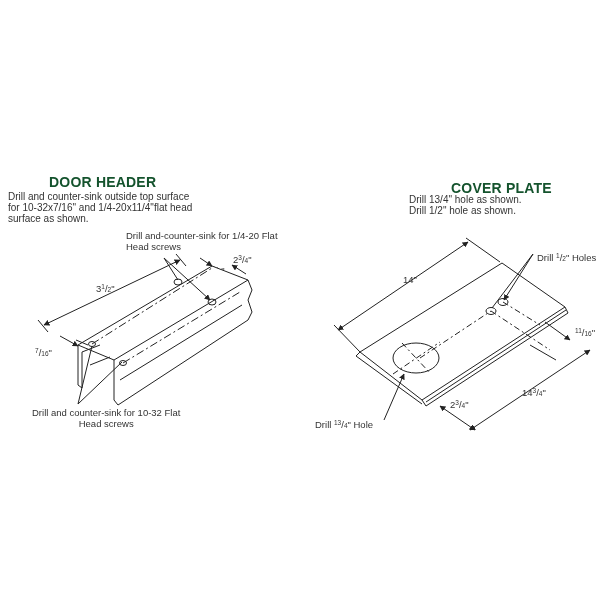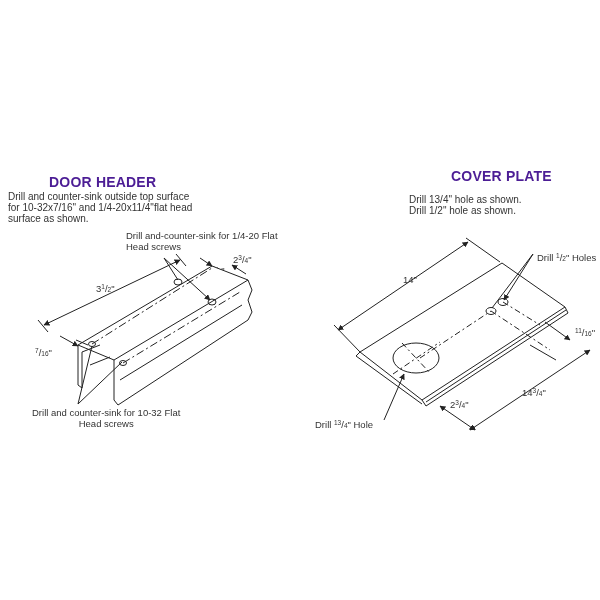--- a/index.html
+++ b/index.html
@@ -1,17 +1,17 @@
 <!DOCTYPE html>
 <html><head>
 <meta charset="utf-8">
 <style>
   html, body { margin: 0; padding: 0; background: #ffffff; }
   body { width: 600px; height: 600px; position: relative; overflow: hidden; font-family: "Liberation Sans", sans-serif; color: #222; }
-  .title { position: absolute; font-weight: bold; font-size: 14px; letter-spacing: 0.2px; color: #4c1d95; padding-left: 42px; }
+  .title { position: absolute; font-weight: bold; font-size: 14px; letter-spacing: 0.2px; color: #14532d; padding-left: 42px; }
   .desc { position: absolute; font-size: 10px; line-height: 11px; color: #333; }
   .lbl { position: absolute; font-size: 9.5px; line-height: 11px; color: #333; white-space: nowrap; }
   sup { font-size: 6.5px; vertical-align: 3px; }
   sub { font-size: 6.5px; vertical-align: 0; }
   svg { position: absolute; left: 0; top: 0; }
 </style>
 </head>
 <body>
 
 <div class="title" style="left:7px; top:174px;">DOOR HEADER</div>
@@ -26,21 +26,21 @@
 </div>
 <div class="lbl" style="left:32px; top:407px;text-align:center;">
   <div>Drill and counter-sink for 10-32 Flat</div>
   <div>Head screws</div>
 </div>
 <div class="lbl" style="left:96px; top:281px;"><span>3</span><sup>1</sup>/<sub>2</sub>"</div>
 <div class="lbl" style="left:206px; top:263px;"><span>1</span><sup>3</sup>/<sub>8</sub>"</div>
 <div class="lbl" style="left:233px; top:252px;"><span>2</span><sup>3</sup>/<sub>4</sub>"</div>
 <div class="lbl" style="left:35px; top:345px;"><sup>7</sup>/<sub>16</sub>"</div>
 
-<div class="title" style="left:409px; top:168px;">COVER PLATE</div>
+<div class="title" style="left:409px; top:180px;">COVER PLATE</div>
 <div class="desc" style="left:409px; top:194px;">
   <div>Drill 13/4" hole as shown.</div>
   <div>Drill 1/2" hole as shown.</div>
 </div>
 <div class="lbl" style="left:537px; top:250px;"><span>Drill </span><sup>1</sup>/<sub>2</sub><span>" Holes</span></div>
 <div class="lbl" style="left:315px; top:417px;"><span>Drill </span><sup>13</sup>/<sub>4</sub><span>" Hole</span></div>
 <div class="lbl" style="left:403px; top:274px;">14"</div>
 <div class="lbl" style="left:450px; top:397px;"><span>2</span><sup>3</sup>/<sub>4</sub>"</div>
 <div class="lbl" style="left:522px; top:385px;"><span>14</span><sup>3</sup>/<sub>4</sub>"</div>
 <div class="lbl" style="left:575px; top:325px;"><sup>11</sup>/<sub>16</sub>"</div>

